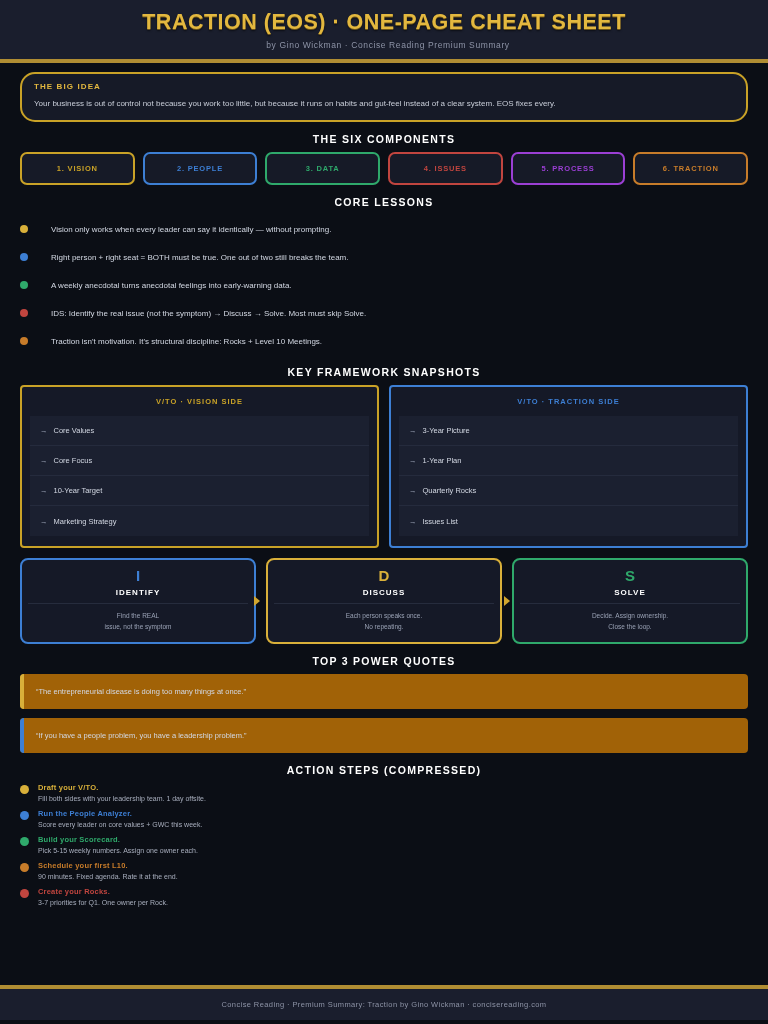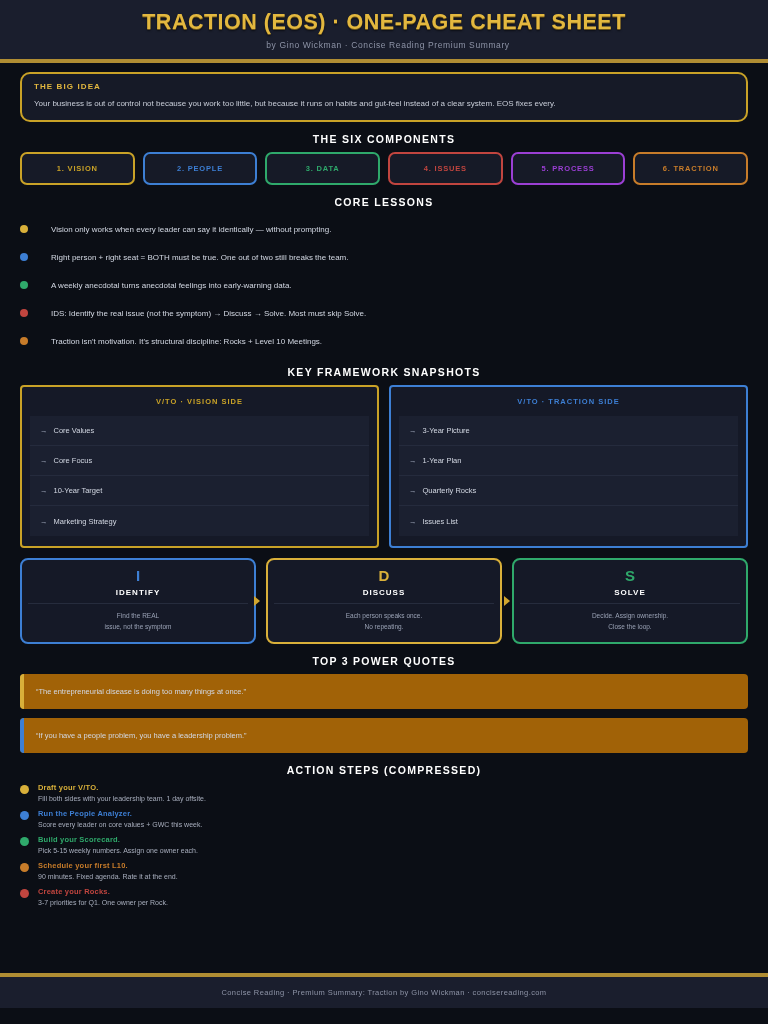--- a/index.html
+++ b/index.html
@@ -23,21 +23,21 @@
     color: #e3b83f; text-transform: uppercase;
     text-shadow: 0 1px 0 #6d551a, 0 2px 2px rgba(0,0,0,.55);
   }
   .subtitle {
     margin-top: 5px; font-size: 8.5px; color: #8d93a6; letter-spacing: .6px; margin-left: 8px;
   }
 
   
   .bigidea-wrap { padding: 9px 20px 0; }
   .bigidea {
-    border: 2px solid #c9a227; border-radius: 10px;
+    border: 2px solid #c9a227; border-radius: 15px;
     background: #161a27; padding: 8px 12px 10px;
   }
   .bigidea-label {
     font-size: 8px; font-weight: bold; color: #e3b83f;
     letter-spacing: 1.1px; text-transform: uppercase; margin-bottom: 6px;
   }
   .bigidea-text { font-size: 8px; color: #c9ced9; line-height: 1.65; }
 
   
   .sec-head {
@@ -106,21 +106,21 @@
 
   
   .steps { padding: 0 20px; }
   .step { display: flex; gap: 9px; margin-bottom: 7px; }
   .step-dot { width: 9px; height: 9px; border-radius: 50%; flex: 0 0 9px; margin-top: 2px; }
   .step-title { font-size: 7.5px; font-weight: bold; letter-spacing: .2px; }
   .step-desc { font-size: 7px; color: #a8aebd; margin-top: 3px; }
 
   
   .footer {
-    position: absolute; left: 0; bottom: 16px; width: 768px;
+    position: absolute; left: 0; bottom: 4px; width: 768px;
     background: #1a1e2d; border-top: 4px solid #b08d33;
     text-align: center; padding: 11px 16px;
   }
   .footer-txt { font-size: 7.5px; color: #8d93a6; letter-spacing: .4px; }
 </style>
 </head>
 <body>
 
 <div class="page">
 

